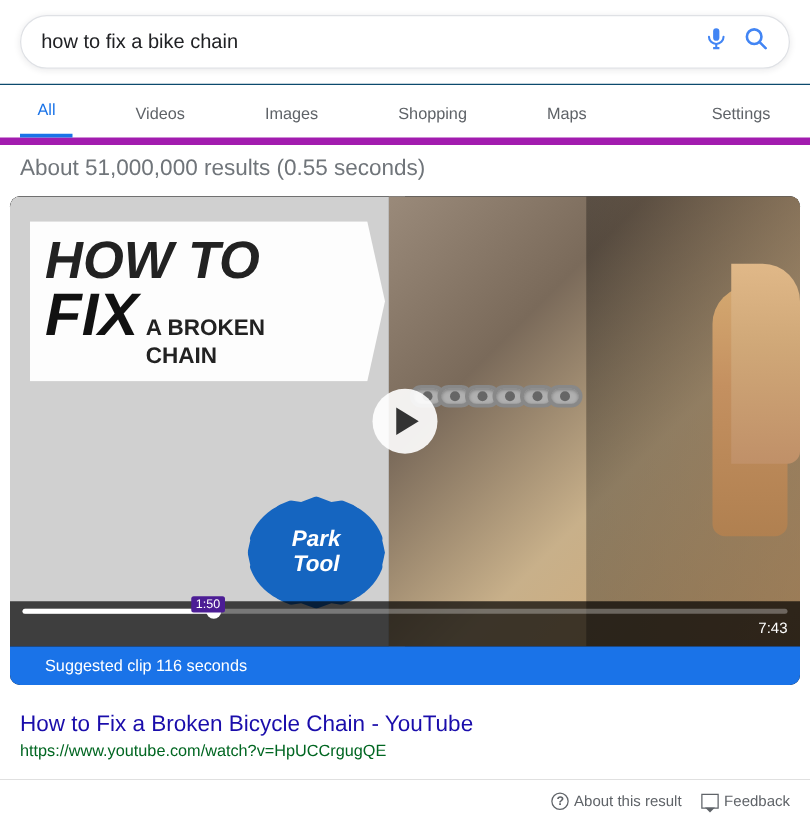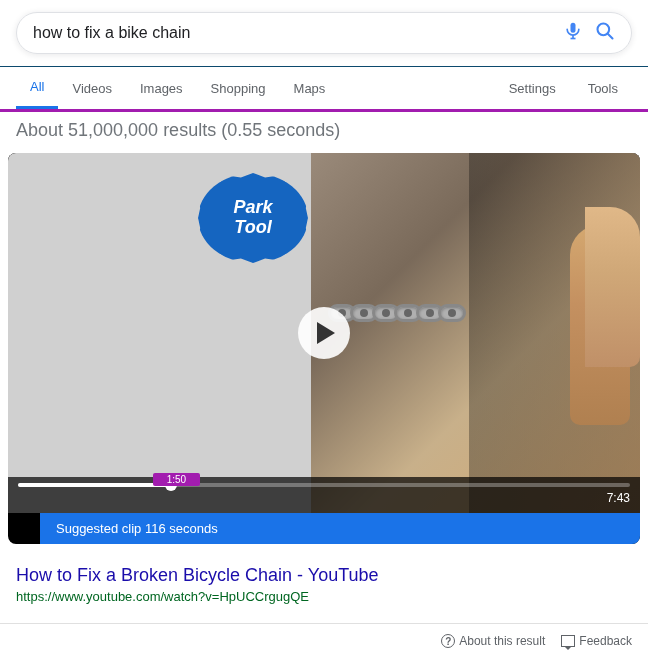--- a/index.html
+++ b/index.html
@@ -40,23 +40,24 @@
       gap: 12px;
     }
     .mic-icon svg, .search-icon svg {
       width: 20px;
       height: 20px;
     }
 
     
     .nav-tabs {
       display: flex;
-      align-items: center;
+      align-items: flex-end;
       padding: 0 16px;
-      border-bottom: 3px solid #a21caf;
+      border-bottom: 6px solid #a21caf;
+      gap: 36px;
     }
     .nav-tab {
       padding: 12px 14px;
       font-size: 13px;
       color: #5f6368;
       cursor: pointer;
       text-decoration: none;
       position: relative;
       white-space: nowrap;
     }
@@ -253,43 +254,42 @@
       transform: translate(-50%, -50%);
       width: 12px;
       height: 12px;
       background: #fff;
       border-radius: 50%;
     }
     .clip-marker {
       position: absolute;
       top: -10px;
       left: 22%;
-      background: #a21caf;
+      background: #4c1d95;
       color: #fff;
       font-size: 10px;
-      padding: 1px 14px;
+      padding: 1px 4px;
       border-radius: 2px;
     }
     .time-display {
       position: absolute;
       right: 0;
       bottom: -18px;
       color: #fff;
       font-size: 12px;
       margin-top: 10px;
     }
 
     
     .suggested-clip {
       background: #1a73e8;
       color: #fff;
-      padding: 8px 16px;
+      padding: 8px 28px;
       font-size: 13px;
       font-weight: 500;
-      margin-left: 32px;
     }
 
     
     .result-link-area {
       padding: 12px 16px 4px 16px;
     }
     .result-title {
       font-size: 18px;
       color: #1a0dab;
       text-decoration: none;
@@ -381,20 +381,30 @@
     <a class="nav-tab">Tools</a>
   </div>
 </nav>
 
 <div class="results-info">About 51,000,000 results (0.55 seconds)</div>
 
 <div class="video-card">
   <div class="video-thumbnail">
 
     <div class="thumb-left">
+      <div class="thumb-title-box">
+        <div class="thumb-title-how">HOW TO</div>
+        <div style="display:flex; align-items:baseline; gap:6px;">
+          <span class="thumb-title-fix">FIX</span>
+          <div>
+            <div class="thumb-title-sub">A BROKEN</div>
+            <div class="thumb-title-sub">CHAIN</div>
+          </div>
+        </div>
+      </div>
       <div class="thumb-logo-area">
         <div class="park-tool-badge">
           <div class="park-tool-text">Park<br>Tool</div>
         </div>
       </div>
     </div>
 
     <div class="thumb-right">
       <div class="thumb-hand">
 

